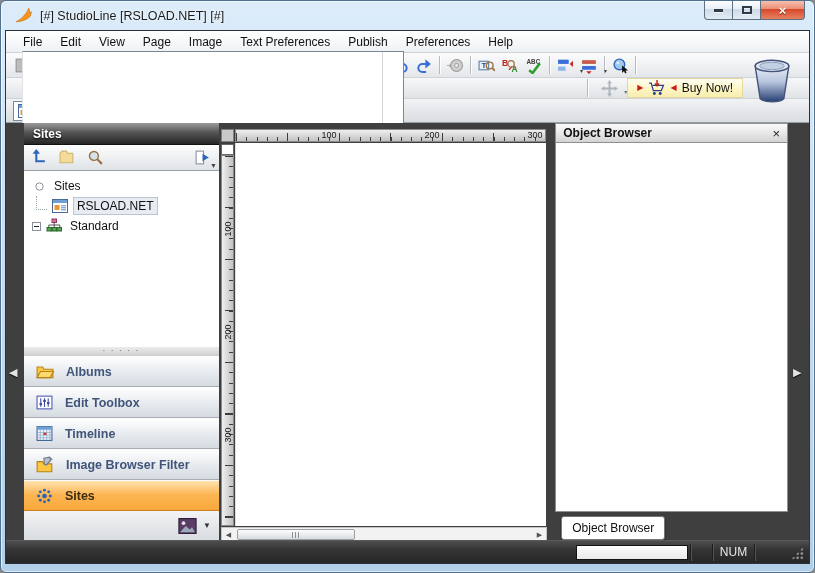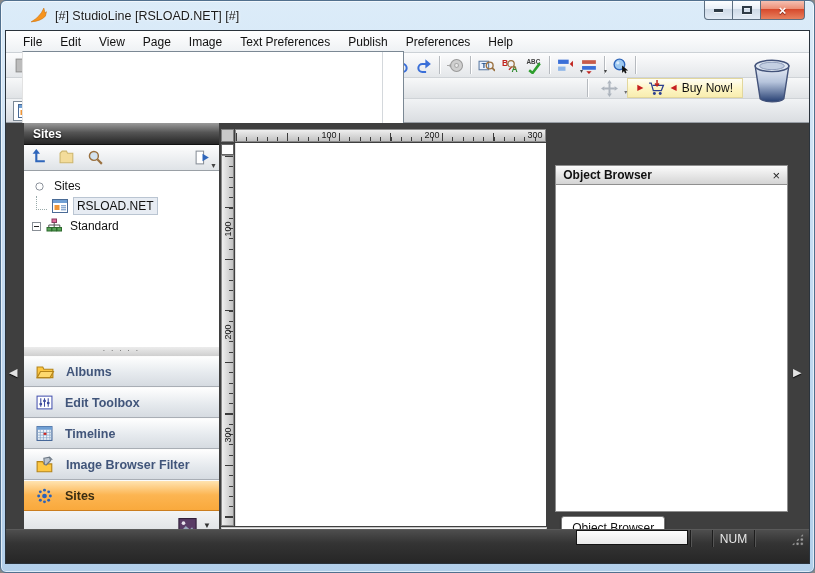--- a/index.html
+++ b/index.html
@@ -2,21 +2,21 @@
 <html><head>
 <meta charset="utf-8">
 <style>
   * { margin:0; padding:0; box-sizing:border-box; font-family:"Liberation Sans", sans-serif; }
   html,body { background:#888; }
   .win { position:relative; width:815px; height:573px; border:1px solid #51708e; border-radius:6px;
          background:linear-gradient(180deg,#dcecf9 0%,#c6dcf2 45%,#b2cfea 100%);
          box-shadow: inset 0 0 0 1px rgba(255,255,255,.6); overflow:hidden; }
 
   
-  .titlebar { position:absolute; left:0; top:0; right:0; height:29px; display:flex; align-items:center; padding-left:29px; gap:8px; }
+  .titlebar { position:absolute; left:0; top:0; right:0; height:29px; display:flex; align-items:center; padding-left:14px; gap:8px; }
   .title-text { font-size:12.5px; color:#1b1b1b; text-shadow:0 0 3px #fff; }
   .wcontrols { position:absolute; top:0; right:9px; display:flex; }
   .wbtn { height:19px; display:flex; align-items:center; justify-content:center; border:1px solid #5d6f81; border-top:none;
           background:linear-gradient(#fdfeff,#e7eef6 45%,#cfdae7 46%,#e3ecf6); cursor:default; }
   .wbtn.min { width:29px; border-radius:0 0 0 4px; }
   .wbtn.max { width:27px; border-left:none; border-right:none; }
   .wbtn.close { width:45px; border-radius:0 0 4px 0;
           background:linear-gradient(#f5c0b2,#ec8d74 45%,#d6492c 46%,#e8815f); }
   .glyph-min { width:9px; height:3px; background:#2f3b46; box-shadow:0 1px 0 rgba(255,255,255,.7); }
   .glyph-max { width:10px; height:8px; border:2px solid #2f3b46; background:transparent; box-shadow:0 1px 0 rgba(255,255,255,.6); }
@@ -112,34 +112,34 @@
   .page { position:absolute; left:16px; top:20px; width:311px; height:383px; background:#fff; border-left:1px solid #e2e2e2; }
   .hscroll { position:absolute; left:2px; top:404px; width:326px; height:15px; background:#f2f2f2; border:1px solid #c5c5c5;
              display:flex; align-items:center; }
   .hscroll .sarrow { width:13px; text-align:center; font-size:7px; color:#555; cursor:pointer; }
   .hscroll .thumb { margin-left:2px; width:118px; height:11px; border:1px solid #9aa0a6; border-radius:2px;
                     background:linear-gradient(#fdfdfd,#d9dcdf); display:flex; align-items:center; justify-content:center; gap:2px; cursor:grab; }
   .hscroll .thumb i { width:1px; height:6px; background:#8a9098; }
   .hscroll .spring { flex:1; }
 
   
-  .objpanel { width:234px; display:flex; flex-direction:column; background:#3f3f3f;margin-top:42px; }
+  .objpanel { width:234px; display:flex; flex-direction:column; background:#3f3f3f; }
   .ob-header { height:20px; background:linear-gradient(#fbfbfb,#d4d4d4); border:1px solid #8f8f8f; display:flex;
                align-items:center; justify-content:space-between; padding:0 7px; font-size:12px; font-weight:bold; color:#111; }
   .ob-close { font-size:13px; font-weight:normal; color:#222; cursor:pointer; line-height:1; }
   .ob-body { flex:1; background:#fff; border:1px solid #8f8f8f; border-top:none; }
   .ob-tabs { height:28px; display:flex; align-items:center; padding:3px 0 0 6px; gap:3px; }
   .tab { display:flex; align-items:center; gap:6px; font-size:12px; padding:4px 10px; border-radius:3px; cursor:pointer; }
   .tab.inactive { color:#a9afb6; }
   .tab.active { background:#fff; color:#111; border:1px solid #777; box-shadow:0 1px 2px rgba(0,0,0,.5); }
 
   
-  .statusbar { position:absolute; left:0; right:0; bottom:0; height:34px;
+  .statusbar { position:absolute; left:0; right:0; bottom:0; height:23px;
                background:linear-gradient(#4e4e4e,#343434 40%,#262626); border-top:1px solid #5a5a5a;
-               display:flex; padding:0 3px; }
+               display:flex; align-items:center; padding:0 3px; }
   .sseg { height:17px; border-left:1px solid #1d1d1d; box-shadow:inset 1px 0 0 #555; }
   .sseg.first { flex:1; border-left:none; box-shadow:none; }
   .sfield { width:112px; height:15px; margin:0 2px; background:linear-gradient(#fdfdfd,#e9e9e9); border:1px solid #141414; }
   .sseg.mini { width:22px; }
   .snum { width:42px; display:flex; align-items:center; justify-content:center; color:#e9e9e9; font-size:12px; }
   .sgrip { width:52px; position:relative; }
   .gripdots { position:absolute; right:2px; bottom:1px; width:13px; height:13px;
               background-image:radial-gradient(circle,#9b9b9b 1px,transparent 1.4px);
               background-size:4.3px 4.3px; background-position:bottom right;
               clip-path:polygon(100% 0,100% 100%,0 100%); cursor:nwse-resize; }

